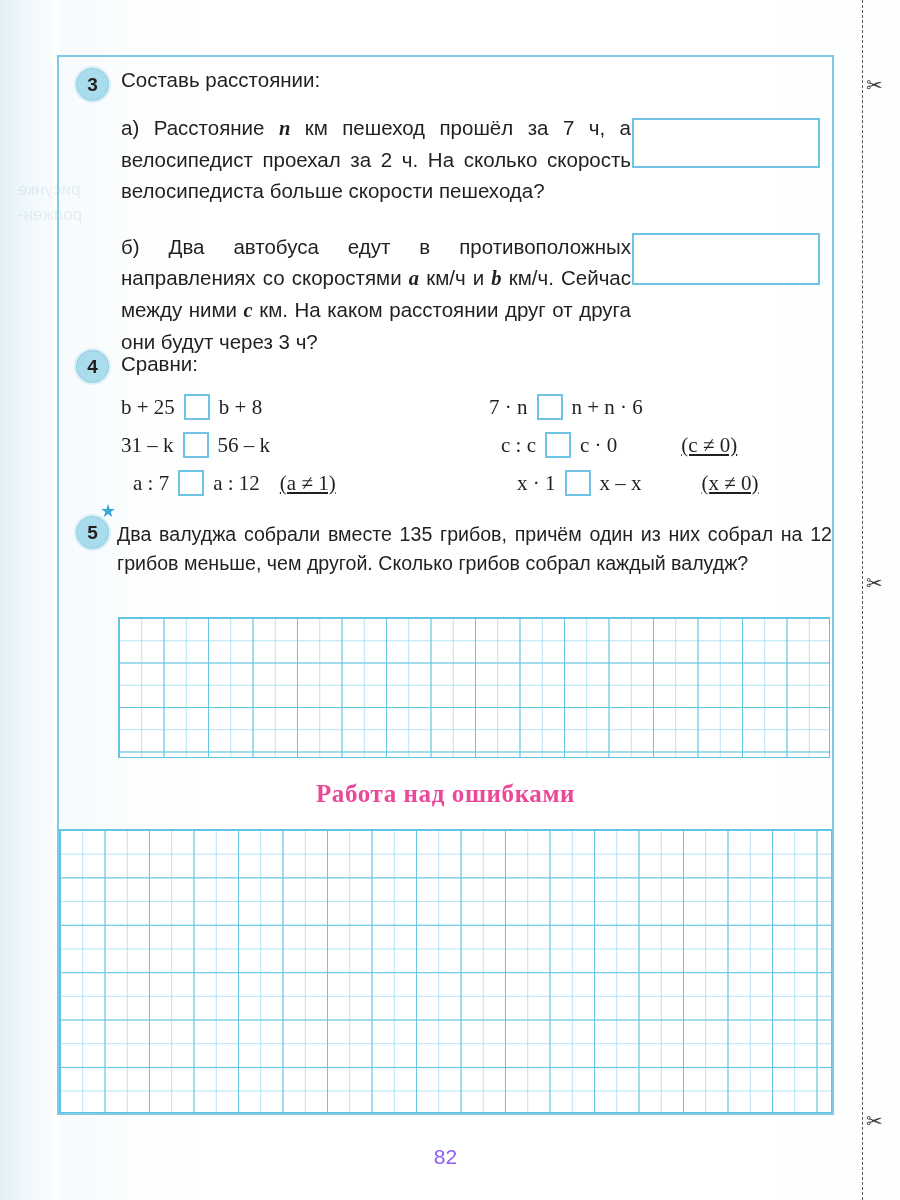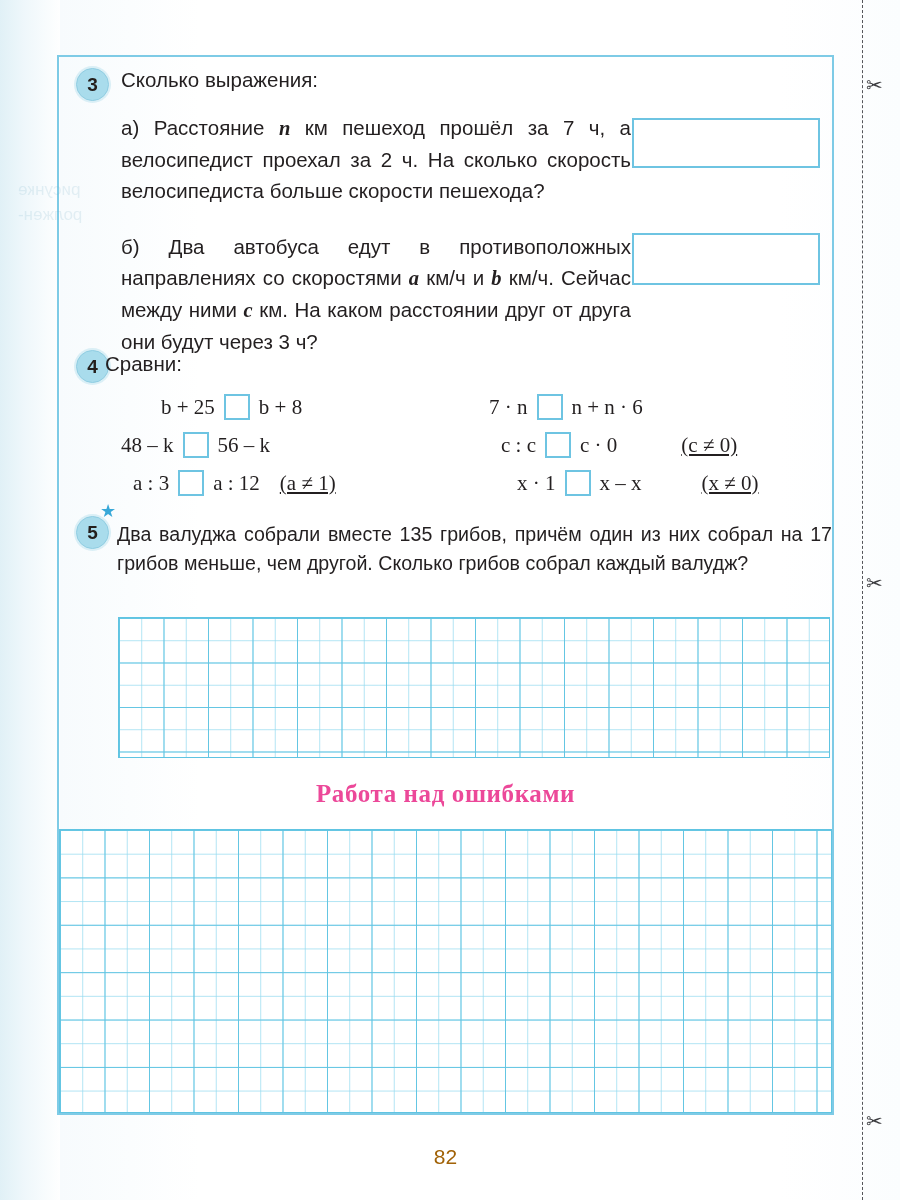--- a/index.html
+++ b/index.html
@@ -54,21 +54,21 @@
   .tasktext{
     position:absolute;
     color:#231f20;
     font-size:20.5px;
     line-height:31px;
     font-family:"Liberation Sans", sans-serif;
   }
   .t3head{left:121px;top:64px;}
   .t3a{left:121px;top:112px;width:510px;}
   .t3b{left:121px;top:231px;width:510px;}
-  .t4head{left:105px;top:348px;}
+  .t4head{left:121px;top:348px;}
   .t5text{left:117px;top:520px;width:715px;font-size:19.6px;line-height:29px;}
   i.v{font-family:"Liberation Serif",serif;font-style:italic;font-weight:bold;}
   .just{text-align:justify;text-align-last:left;}
   
   .ansbox{
     position:absolute;
     border:2px solid #6ec4e2;
     background:#ffffff;
     box-sizing:border-box;
   }
@@ -108,21 +108,21 @@
      background-size:44.5px 47.4px,44.5px 47.4px,22.25px 23.7px,22.25px 23.7px;}
   
   .rabota{
     position:absolute;left:0;top:780px;width:891px;text-align:center;
     color:#ec4899;font-weight:bold;font-size:25px;letter-spacing:.6px;
     font-family:"Liberation Serif", serif;
   }
   
   .pageno{
     position:absolute;left:0;top:1145px;width:891px;text-align:center;
-    color:#a16207;font-size:21px;font-family:"Liberation Sans",sans-serif;
+    color:#8b5cf6;font-size:21px;font-family:"Liberation Sans",sans-serif;
   }
   
   .ghost{position:absolute;color:rgba(120,175,200,.18);font-size:17px;
      font-family:"Liberation Sans",sans-serif;pointer-events:none;
      transform:scaleX(-1);white-space:nowrap;}
 </style>
 </head>
 <body>
 
 <div class="paper"></div>
@@ -132,44 +132,44 @@
 <div class="scissors" style="top:72px;">✂</div>
 <div class="scissors" style="top:570px;">✂</div>
 <div class="scissors" style="top:1108px;">✂</div>
 
 <div class="frame"></div>
 
 <div class="ghost" style="left:18px;top:180px;">рисунке</div>
 <div class="ghost" style="left:18px;top:205px;">ролжен-</div>
 
 <div class="badge" style="left:76px;top:68px;">3</div>
-<div class="tasktext t3head">Сколько выражения:</div>
+<div class="tasktext t3head">Составь расстоянии:</div>
 
 <div class="tasktext t3a just"><span>а)</span><span> Расстояние </span><i class="v">n</i><span> км пешеход прошёл за 7 ч, а велосипедист проехал за 2 ч. На сколько скорость велосипедиста больше скорости пешехода?</span></div>
 
 <div class="tasktext t3b just"><span>б)</span><span> Два автобуса едут в противоположных направлениях со скоростями </span><i class="v">a</i><span> км/ч и </span><i class="v">b</i><span> км/ч. Сейчас между ними </span><i class="v">c</i><span> км. На каком расстоянии друг от друга они будут через 3 ч?</span></div>
 
 <div class="ansbox" id="ansbox1"></div>
 <div class="ansbox" id="ansbox2"></div>
 
 <div class="badge" style="left:76px;top:350px;">4</div>
 <div class="tasktext t4head">Сравни:</div>
 
-<div class="cmprow" style="left:121px;top:390px;margin-left:40px;">
+<div class="cmprow" style="left:121px;top:390px;">
   <span class="cmp-term it">b + 25</span>
   <span class="cmpbox"></span>
   <span class="cmp-term it">b + 8</span>
 </div>
 <div class="cmprow" style="left:121px;top:428px;">
-  <span class="cmp-term it">48 – k</span>
+  <span class="cmp-term it">31 – k</span>
   <span class="cmpbox"></span>
   <span class="cmp-term it">56 – k</span>
 </div>
 <div class="cmprow" style="left:133px;top:466px;">
-  <span class="cmp-term it">a : 3</span>
+  <span class="cmp-term it">a : 7</span>
   <span class="cmpbox"></span>
   <span class="cmp-term it">a : 12</span>
   <span class="cond it">(a ≠ 1)</span>
 </div>
 
 <div class="cmprow" style="left:489px;top:390px;">
   <span class="cmp-term it">7 · n</span>
   <span class="cmpbox"></span>
   <span class="cmp-term it">n + n · 6</span>
 </div>
@@ -181,21 +181,21 @@
 </div>
 <div class="cmprow" style="left:501px;top:466px;margin-left:16px;">
   <span class="cmp-term it">x · 1</span>
   <span class="cmpbox"></span>
   <span class="cmp-term it">x – x</span>
   <span class="cond it" style="margin-left:60px;">(x ≠ 0)</span>
 </div>
 
 <div class="badge" style="left:76px;top:516px;">5</div>
 <div class="star" style="left:100px;top:502px;">★</div>
-<div class="tasktext t5text just">Два валуджа собрали вместе 135 грибов, причём один из них собрал на 17 грибов меньше, чем другой. Сколько грибов собрал каждый валудж?</div>
+<div class="tasktext t5text just">Два валуджа собрали вместе 135 грибов, причём один из них собрал на 12 грибов меньше, чем другой. Сколько грибов собрал каждый валудж?</div>
 
 <div class="gridbox" id="grid5"></div>
 
 <div class="rabota">Работа над ошибками</div>
 
 <div class="gridbox" id="gridwork"></div>
 
 <div class="pageno">82</div>
 
 </body></html>

